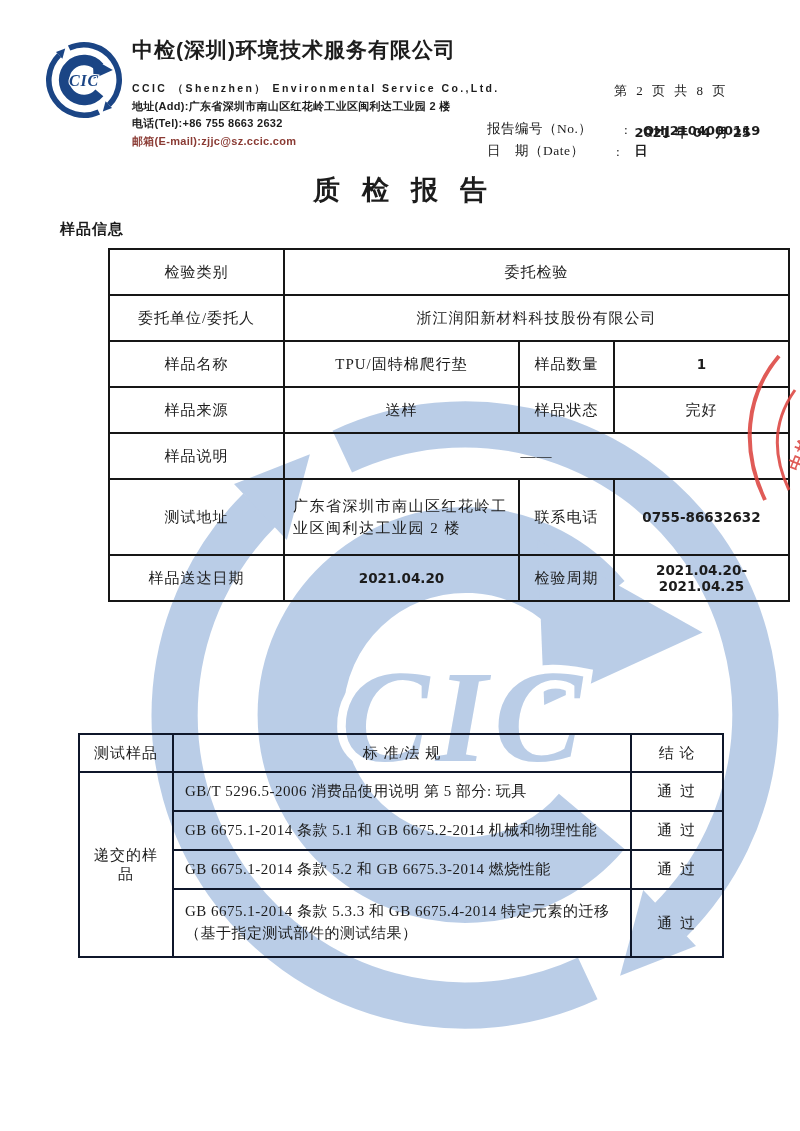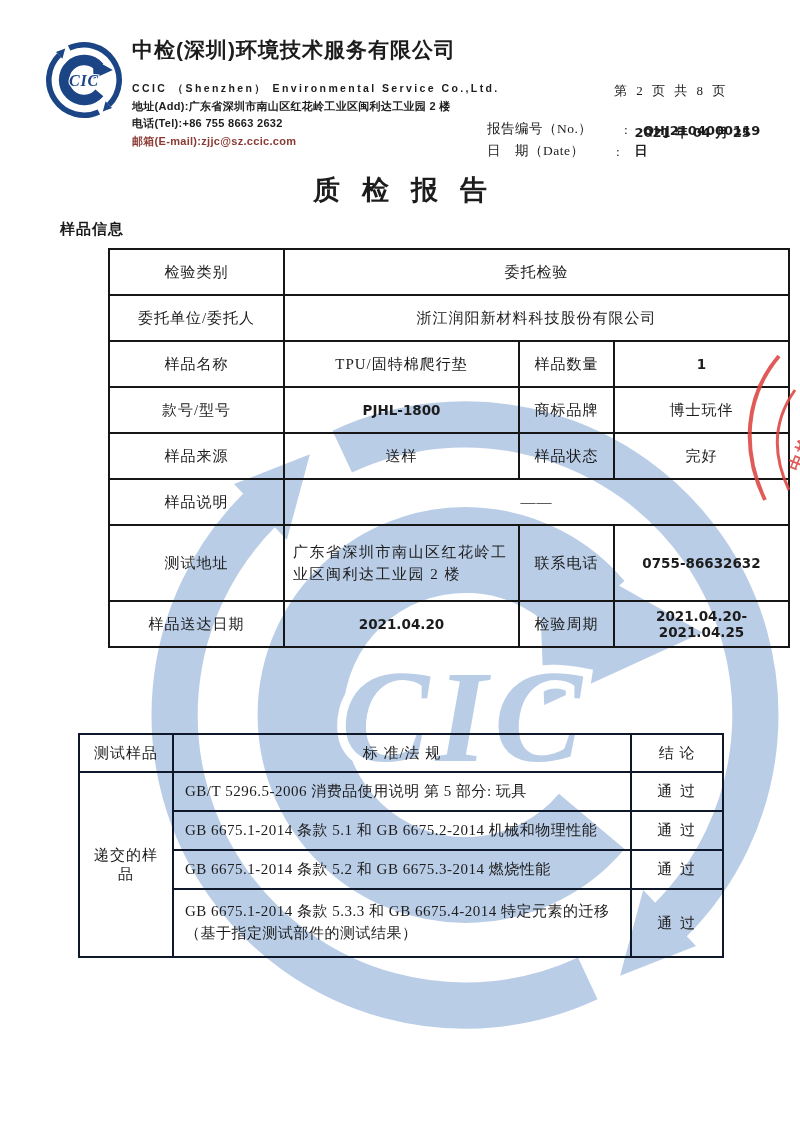--- a/index.html
+++ b/index.html
@@ -109,26 +109,20 @@
       <td>委托单位/委托人</td>
       <td colspan="3">浙江润阳新材料科技股份有限公司</td>
     </tr>
     <tr class="h46">
       <td>样品名称</td>
       <td>TPU/固特棉爬行垫</td>
       <td>样品数量</td>
       <td class="vnum">1</td>
     </tr>
     <tr class="h46">
-      <td>款号/型号</td>
-      <td class="vnum">PJHL-1800</td>
-      <td>商标品牌</td>
-      <td>博士玩伴</td>
-    </tr>
-    <tr class="h46">
       <td>样品来源</td>
       <td>送样</td>
       <td>样品状态</td>
       <td>完好</td>
     </tr>
     <tr class="h46">
       <td>样品说明</td>
       <td colspan="3">——</td>
     </tr>
     <tr class="h62">

